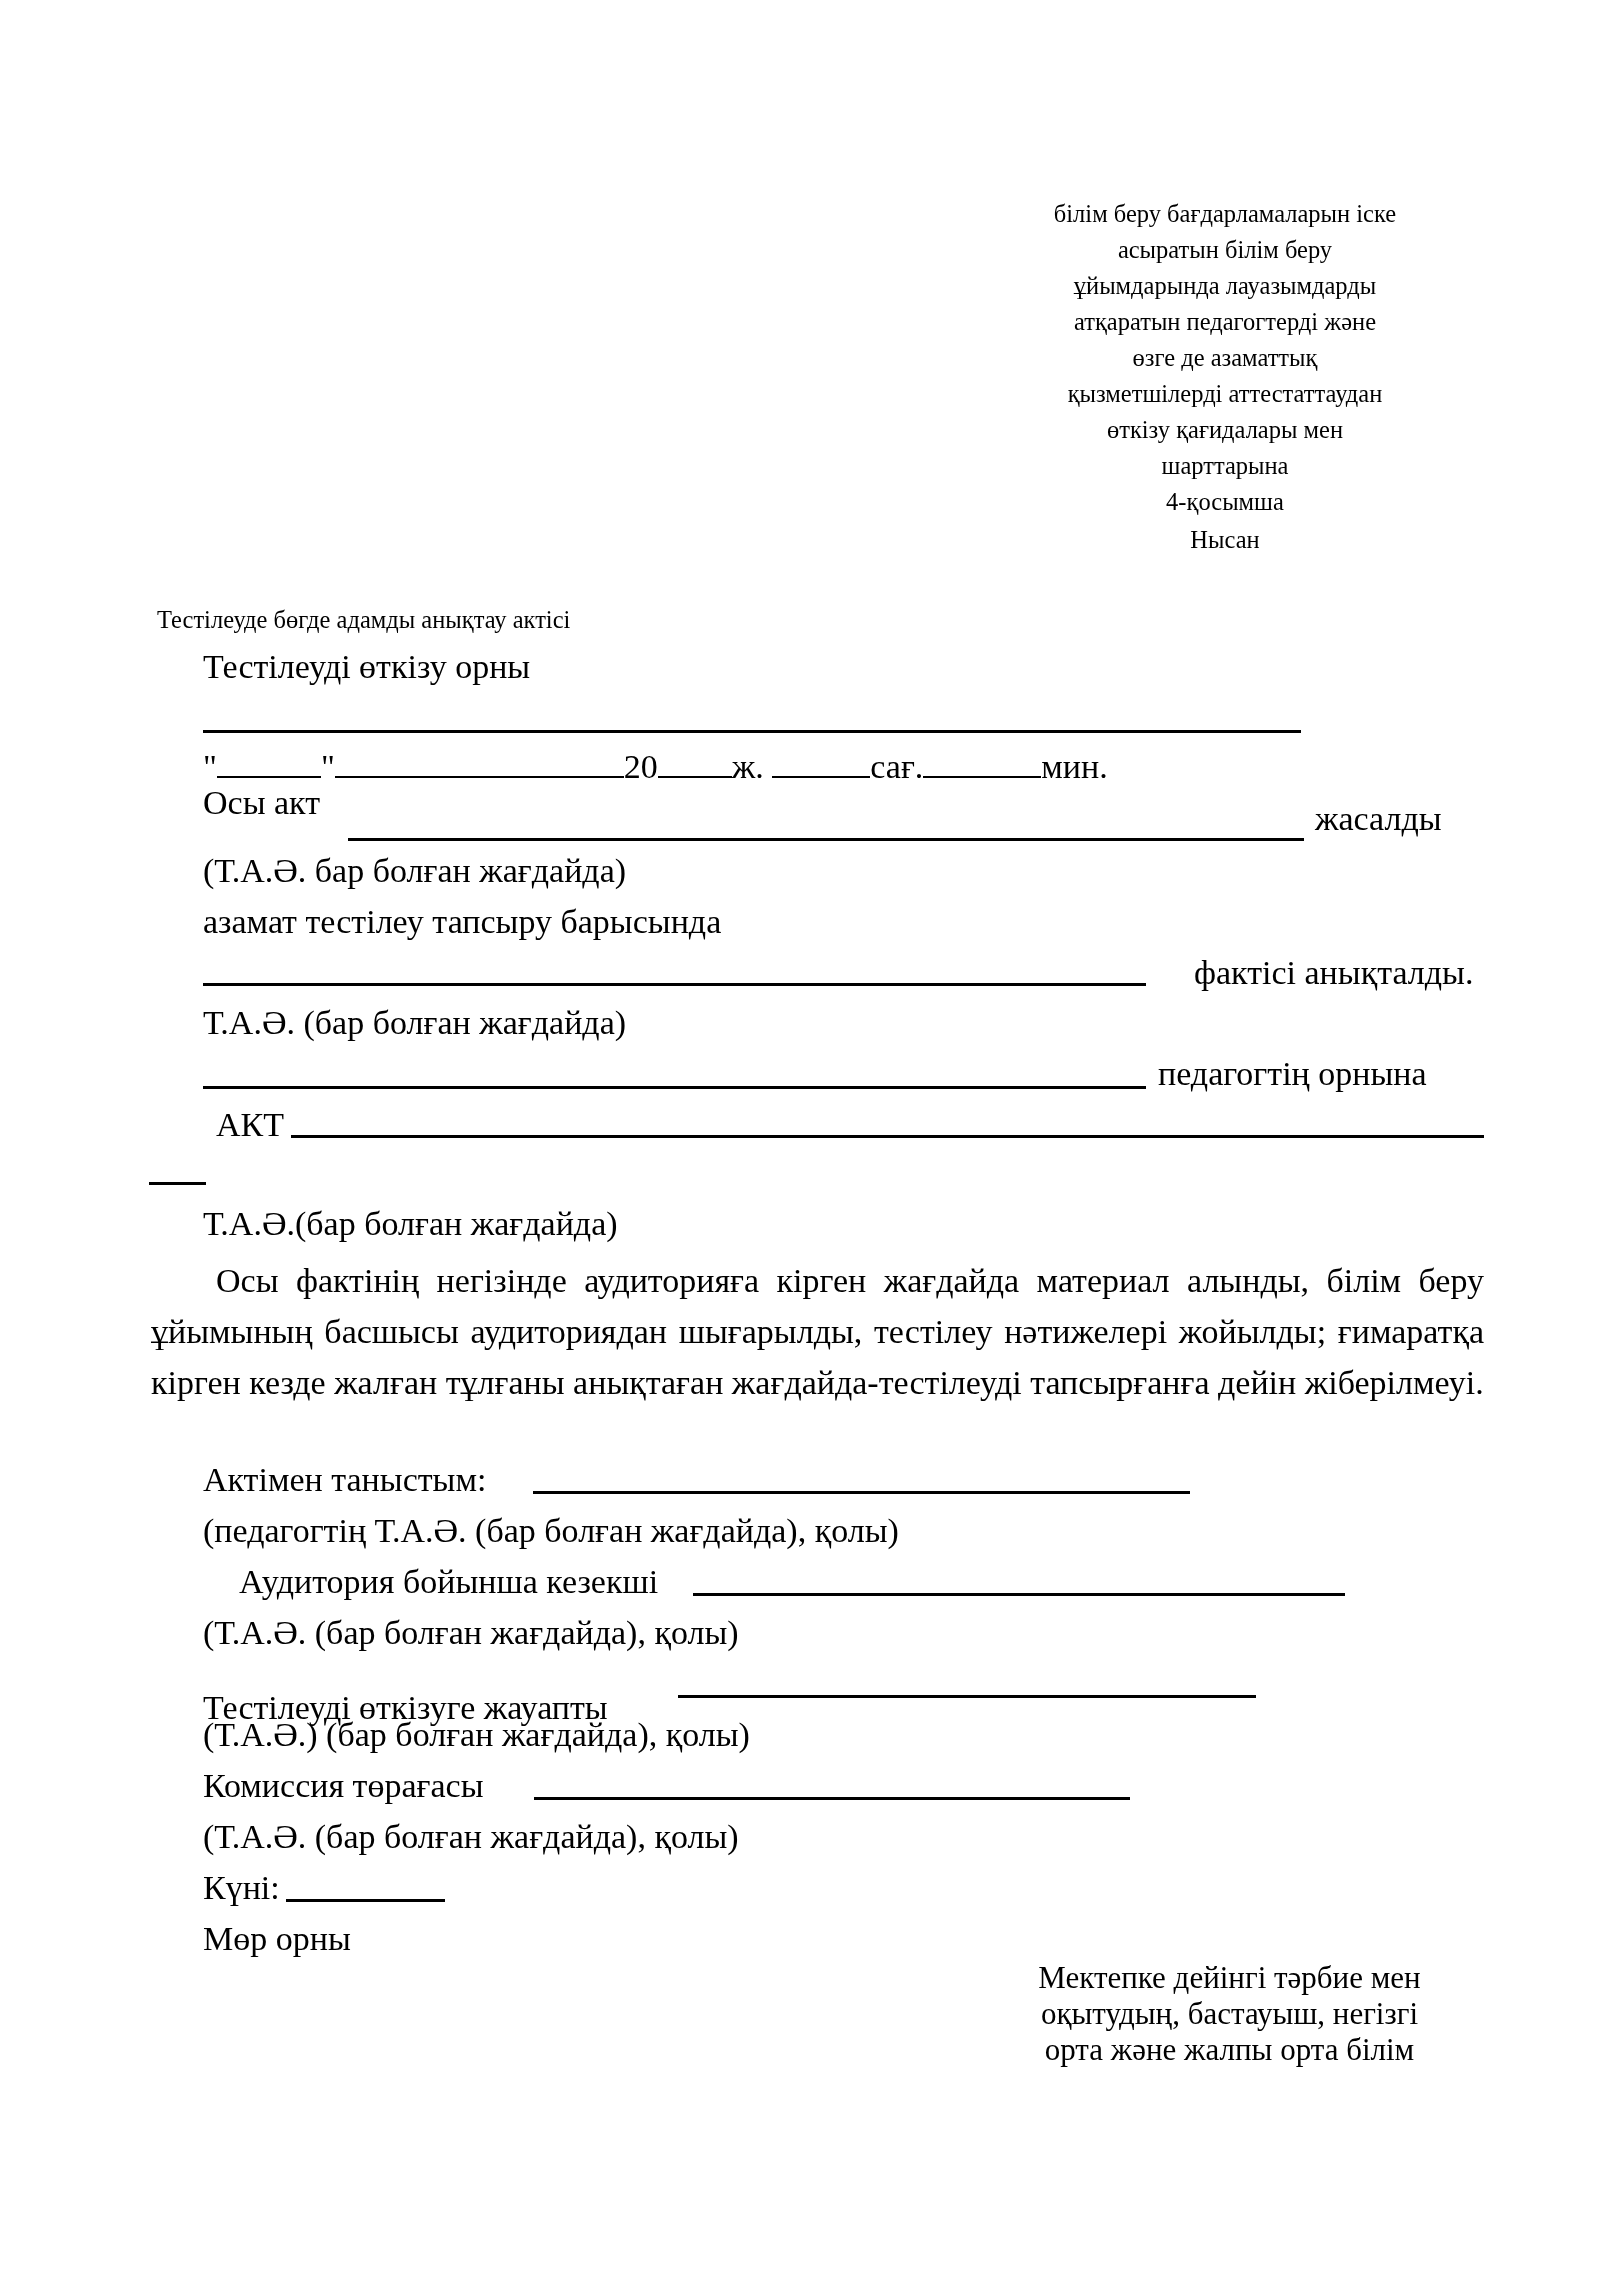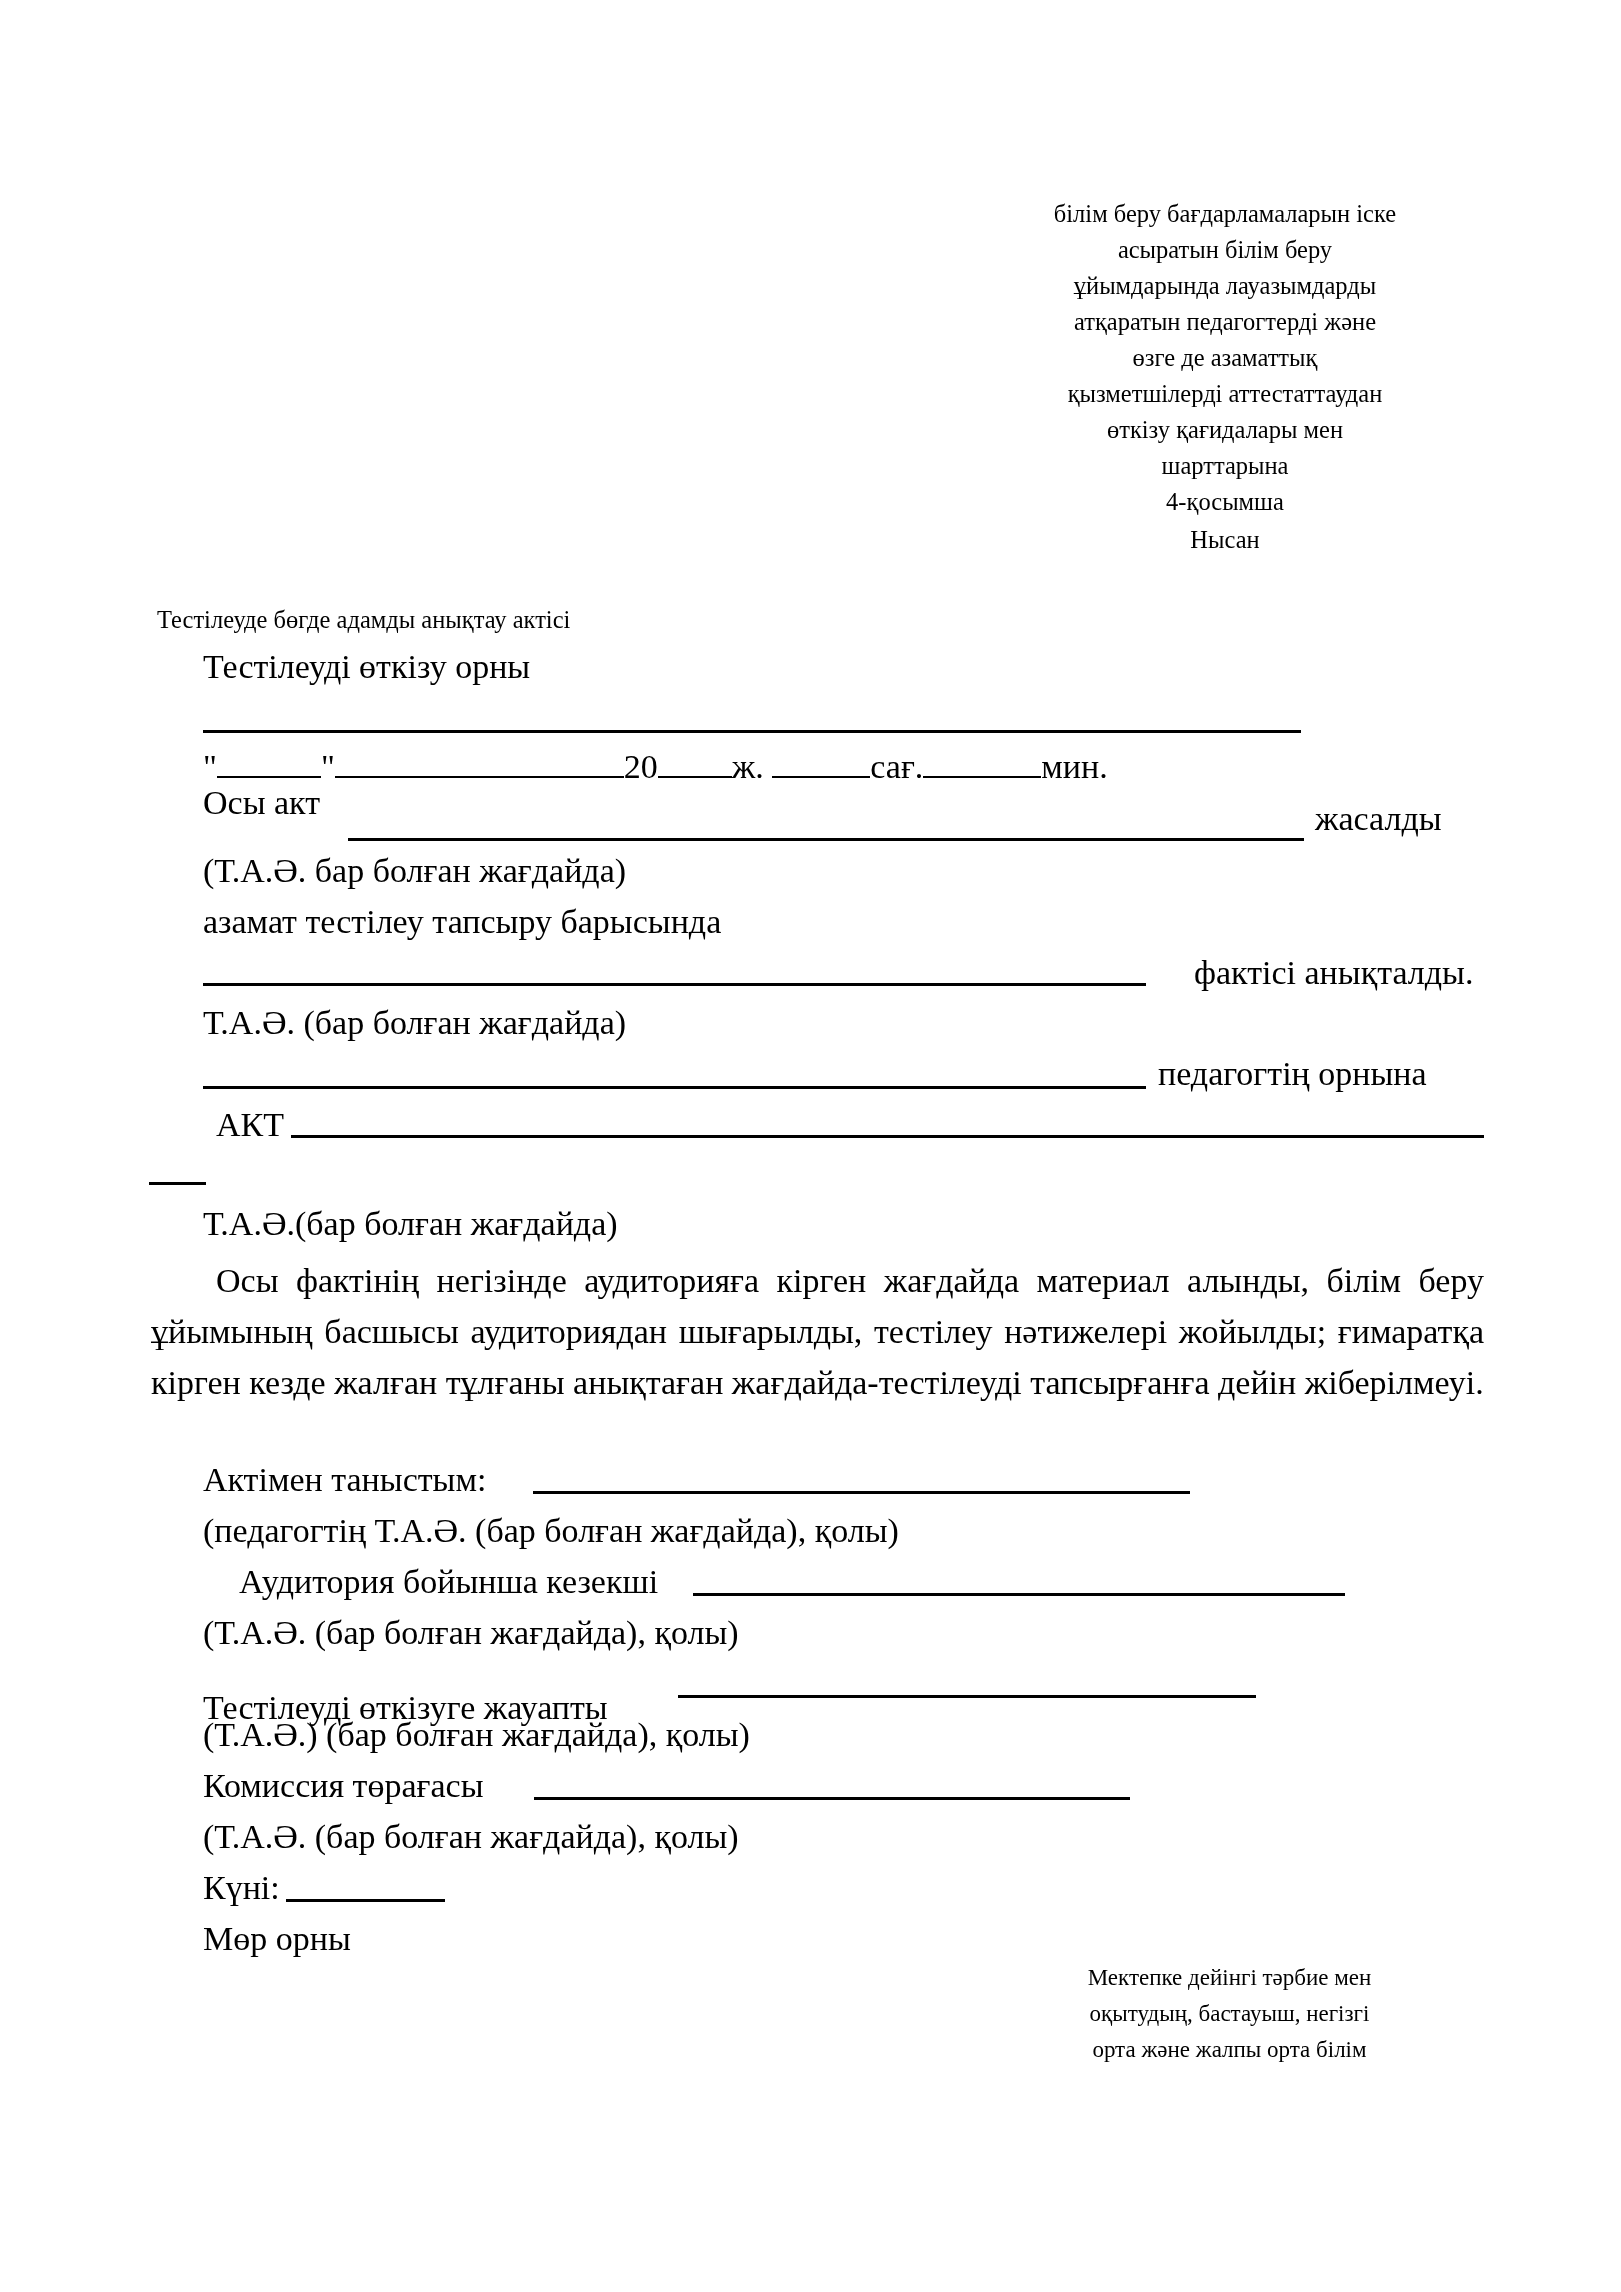--- a/index.html
+++ b/index.html
@@ -18,21 +18,21 @@
     }
     .line-text { font-size: 34px; line-height: 39px; }
     .u { display: inline-block; border-bottom: 2.9px solid #000; vertical-align: baseline; height: 5.9px; }
     .rule { position: absolute; height: 2.9px; background: #000; }
     .para {
       position: absolute; left: 151px; top: 1255px; width: 1333px;
       font-size: 34px; line-height: 51px; text-align: justify; text-indent: 65px;
     }
     .footer-block {
       position: absolute; left: 1019px; top: 1960px; width: 421px;
-      text-align: center; font-size: 23px; line-height: 36px;
+      text-align: center; font-size: 31px; line-height: 36px;
     }
     .footer-block div { white-space: nowrap; }
   </style>
 </head>
 <body>
 
 <div class="header-block">
   <div>білім беру бағдарламаларын іске</div>
   <div>асыратын білім беру</div>
   <div>ұйымдарында лауазымдарды</div>

